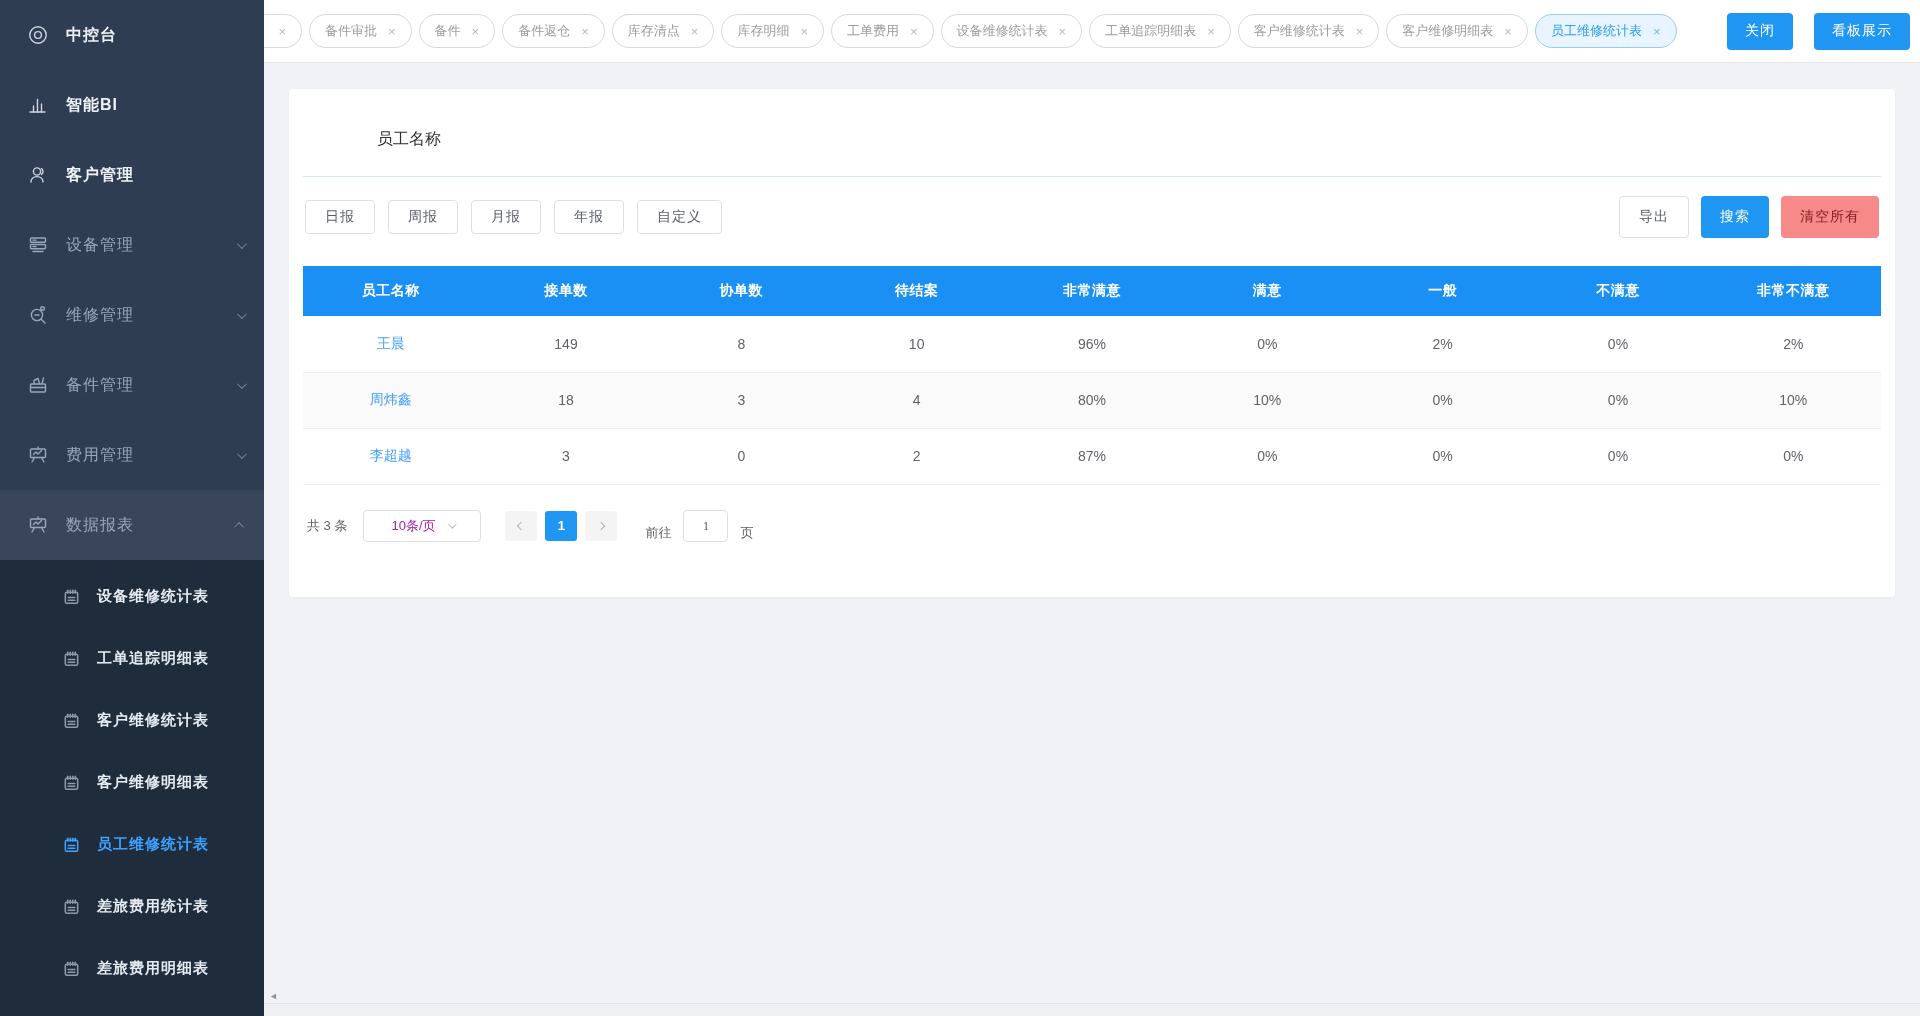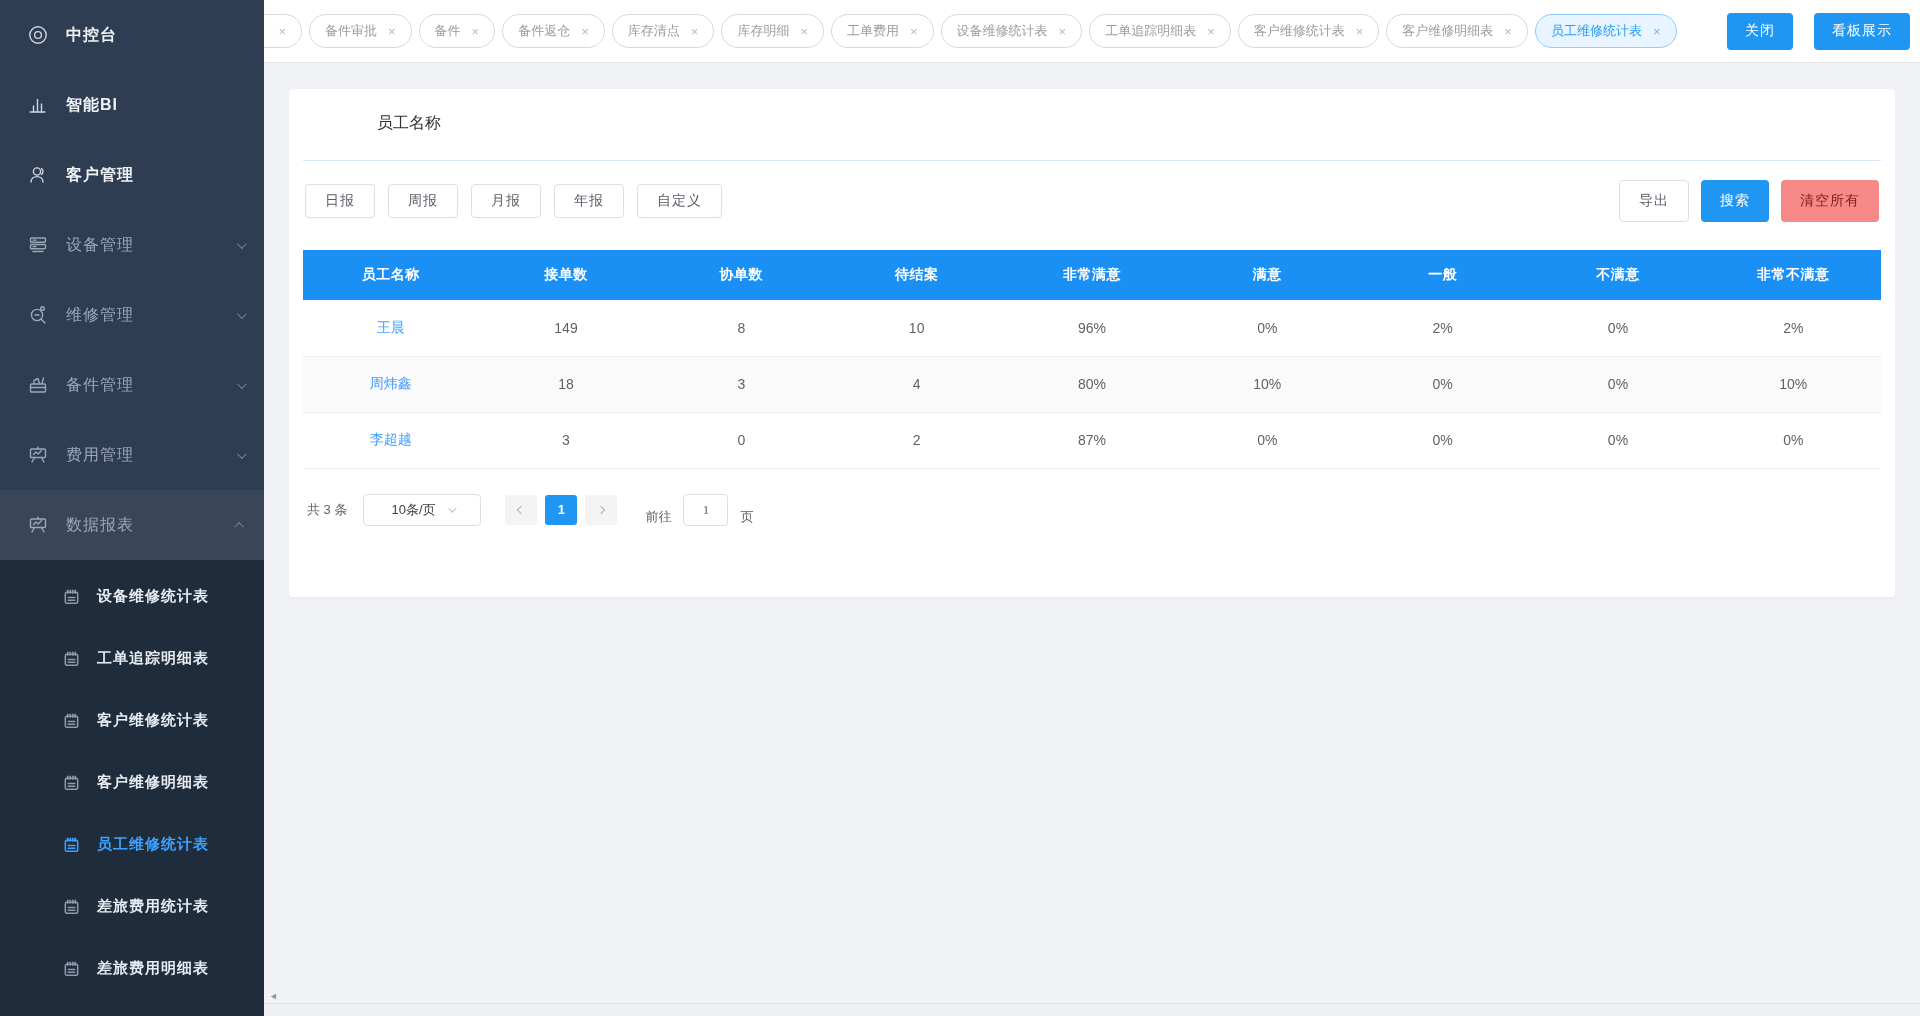--- a/index.html
+++ b/index.html
@@ -77,21 +77,21 @@
   }
   .btn.blue{background:var(--primary-blue);color:#fff;}
   .tabbar .btn{height:37px;padding:0 18px;flex:none;text-align:center;}
   .tabbar .btn.close-btn{margin-left:auto;}
   .tabbar .btn.board-btn{margin-left:14px;}
 
   
   .content{flex:1;padding:26px 25px 0 25px;overflow:hidden;}
   .card{
     background:#fff;border-radius:4px;min-height:508px;
-    padding:12px 14px 30px 14px;
+    padding:28px 14px 30px 14px;
     box-shadow:0 1px 3px rgba(0,0,0,0.04);
   }
   .form-row{display:flex;align-items:center;padding-left:74px;margin-top:12px;}
   .form-row .f-label{font-size:16px;color:#2d2d2d;margin-right:16px;}
   .form-row input{
     width:246px;height:38px;border:1px solid #dcdfe6;border-radius:4px;
     padding:0 13px;font-size:14px;color:#606266;outline:none;font-family:inherit;
   }
   .form-row input::placeholder{color:#c0c4cc;}
   .divider{border-bottom:1px solid #d9e8f6;margin:26px 0 0 0;}
@@ -118,21 +118,21 @@
   }
   table.report tr.striped td{background:#fafafa;}
   td .name-link{color:var(--link-blue);cursor:pointer;text-decoration:none;text-align:right;}
 
   
   .pagination{display:flex;align-items:center;margin-top:25px;padding-left:4px;font-size:13px;color:#606266;}
   .pg-total{margin-right:16px;}
   .pg-size{
     width:118px;height:32px;border:1px solid #dcdfe6;border-radius:4px;
     display:flex;align-items:center;justify-content:center;gap:12px;
-    color:#404040;cursor:pointer;margin-right:24px;background:#fff;
+    color:#a21caf;cursor:pointer;margin-right:24px;background:#fff;
   }
   .pg-size .chev{border-color:#b4bccc;width:6px;height:6px;}
   .pg-btn{
     width:32px;height:30px;border-radius:3px;background:#f4f4f5;
     display:flex;align-items:center;justify-content:center;cursor:pointer;margin-right:8px;
   }
   .pg-btn .chev{border-color:#aab2bf;width:6px;height:6px;}
   .chev.left{transform:rotate(135deg);}
   .chev.right{transform:rotate(-45deg);}
   .pg-page{

